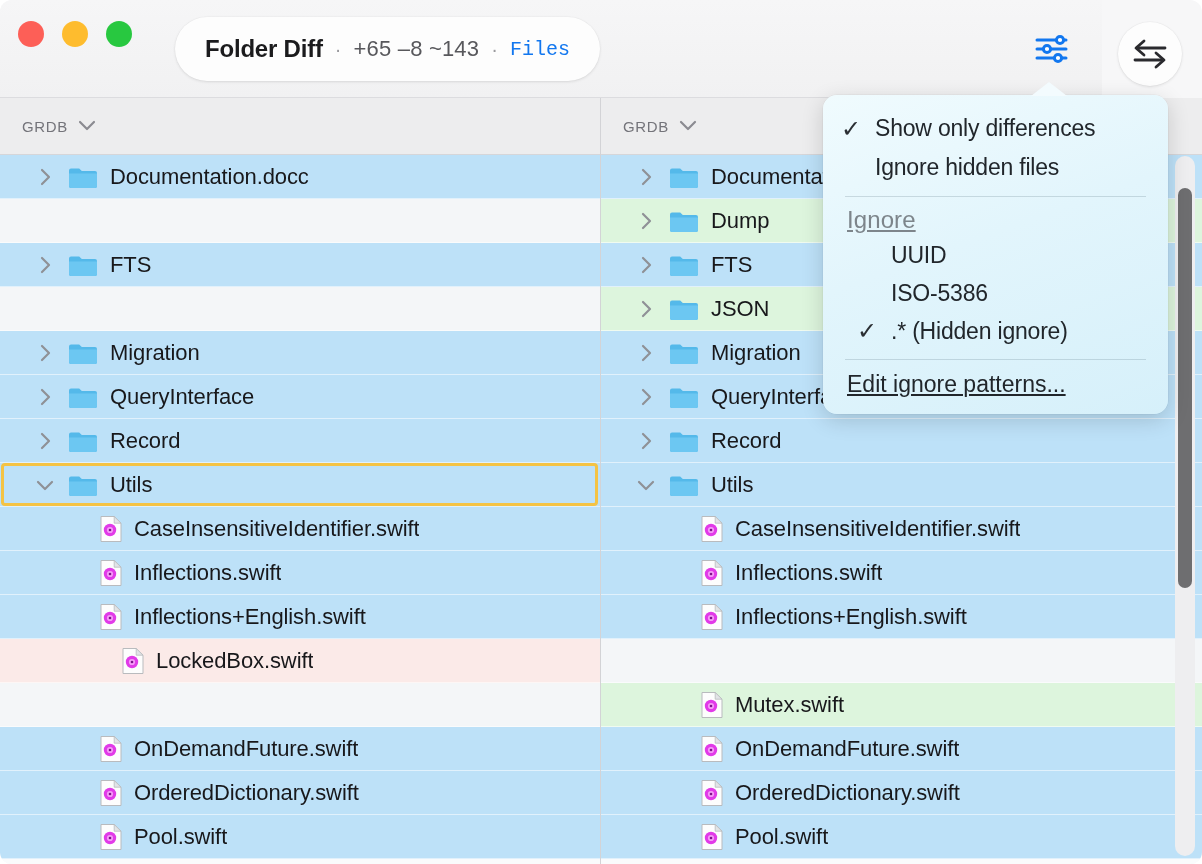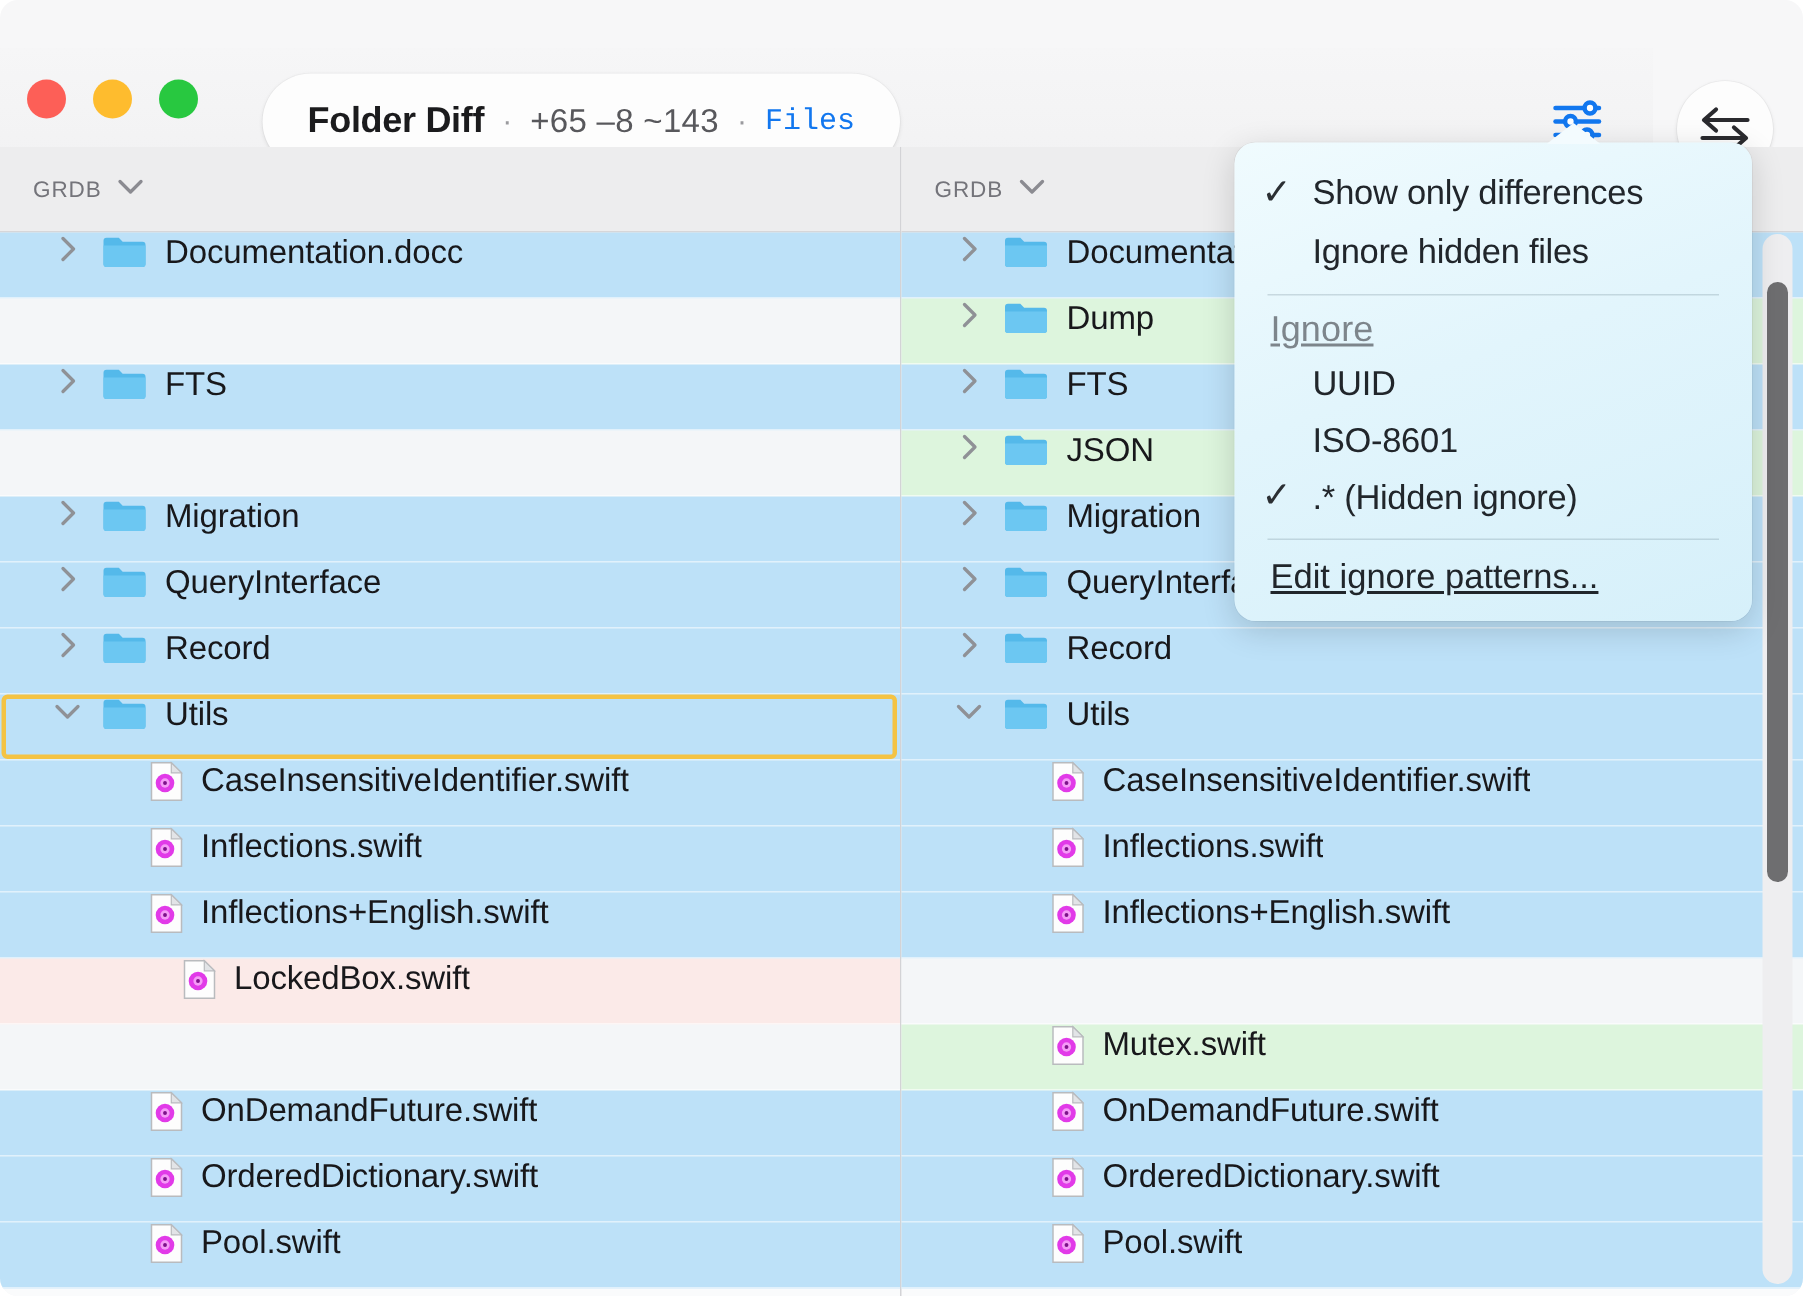--- a/index.html
+++ b/index.html
@@ -17,21 +17,20 @@
     border-radius: 12px;
     overflow: hidden;
   }
 
   
   .titlebar {
     position: absolute; top: 0; left: 0;
     width: 1102px; height: 98px;
     background: linear-gradient(to bottom, #f6f6f7, #f1f1f2);
     border-bottom: 1px solid #dcdcdf;
-    margin-top: 32px;
   }
   .traffic {
     position: absolute; top: 21px; left: 18px;
     display: flex; gap: 18px; align-items: center;
   }
   .light { width: 26px; height: 26px; border-radius: 50%; }
   .light.red    { background: #fd5f57; }
   .light.yellow { background: #febc2e; }
   .light.green  { background: #28c840; }
 
@@ -79,21 +78,21 @@
     border-bottom: 1px solid #d6d6d9;
     display: flex; align-items: center; padding-left: 22px; gap: 10px;
   }
   .pane-header-label {
     font-size: 15px; color: #74747a; letter-spacing: 0.6px; font-weight: 500;
   }
 
   .rows { position: relative; }
   .row {
     height: 44px;
-    display: flex; 
+    display: flex; align-items: center;
     border-bottom: 1px solid rgba(255,255,255,0.55);
     position: relative;
   }
   .row.added    { background: #ddf5dd; }
   .row.removed  { background: #fbeae8; padding-left: 22px; }
   .row.modified { background: #bde1f8; }
   .row.blank    { background: #f4f6f8; }
 
   .row.selected::after {
     content: "";
@@ -166,21 +165,21 @@
   .pop-sep {
     height: 1px; background: rgba(80,110,125,0.22);
     margin: 9px 22px 9px 22px;
   }
   .pop-section {
     font-size: 24px; color: #7d858b;
     padding: 0 14px 2px 24px;
     letter-spacing: 0.1px;
     text-decoration: underline;
   }
-  .pop-item.sub { height: 38px; }
+  .pop-item.sub { height: 38px; margin-left: 16px; }
   .pop-item.sub .pop-label { font-size: 23px; }
   .pop-footer {
     padding: 2px 18px 0 24px;
     font-size: 23px; color: #21262b; text-decoration: underline;
   }
 </style>
 </head>
 <body>
 
 <div class="window">
@@ -601,21 +600,21 @@
       </div>
     <div class="pop-sep"></div>
     <div class="pop-section">Ignore</div>
     <div id="pop-patterns">
         <div class="pop-item sub">
           <span class="pop-check"></span>
           <span class="pop-label">UUID</span>
         </div>
         <div class="pop-item sub">
           <span class="pop-check"></span>
-          <span class="pop-label">ISO-8601</span>
+          <span class="pop-label">ISO-5386</span>
         </div>
         <div class="pop-item sub">
           <span class="pop-check">✓</span>
           <span class="pop-label">.* (Hidden ignore)</span>
         </div>
       </div>
     <div class="pop-sep"></div>
     <div class="pop-footer">Edit ignore patterns...</div>
   </div>
 

